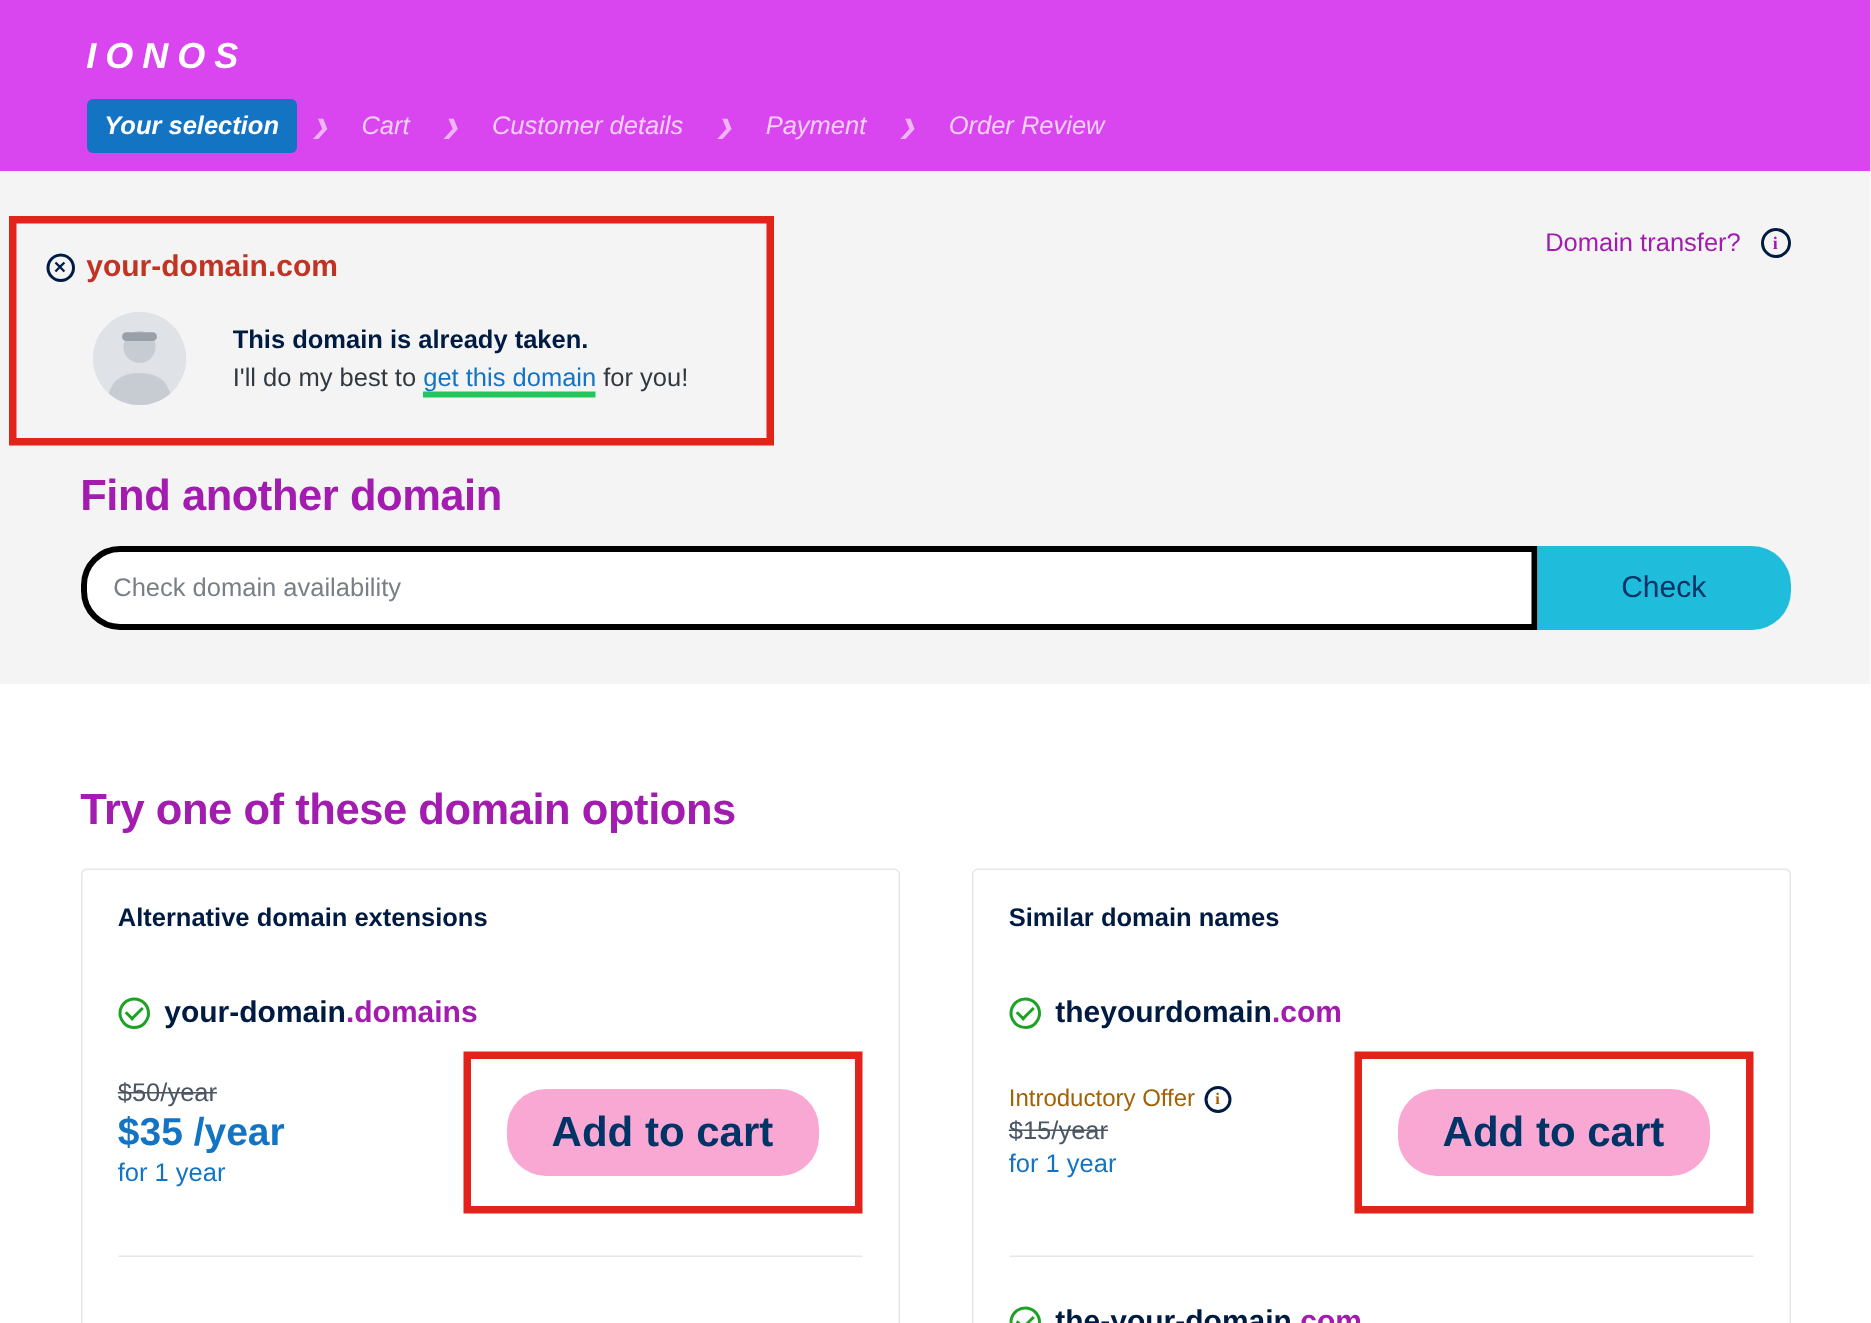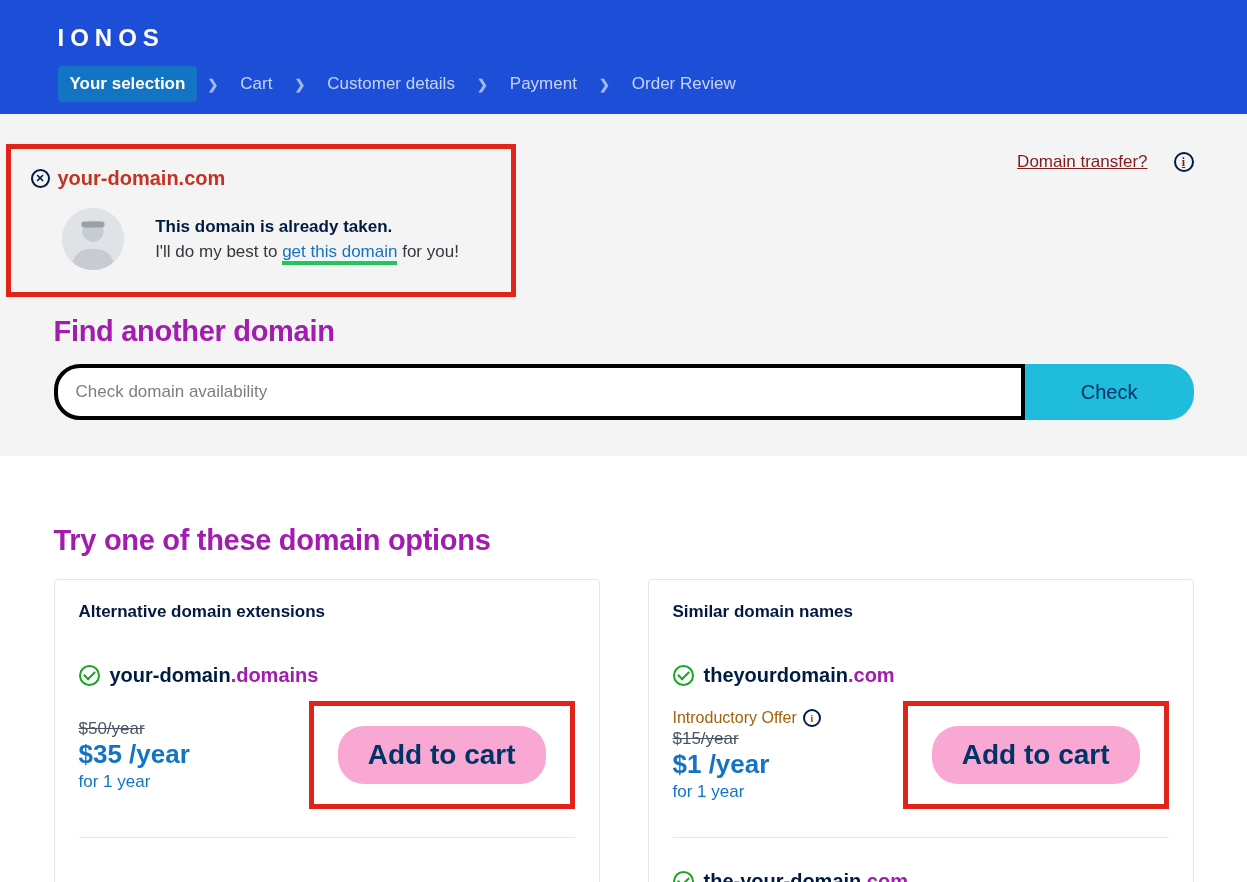--- a/index.html
+++ b/index.html
@@ -1,18 +1,18 @@
 <!DOCTYPE html>
 <html><head>
 <meta charset="utf-8">
 <style>
 * { margin: 0; padding: 0; box-sizing: border-box; }
 body { font-family: -apple-system, BlinkMacSystemFont, "Segoe UI", Arial, sans-serif; background: #fff; color: #001b41; }
 
-.header { background: #1d4ed8; padding: 0 0 12px 8px; }
+.header { background: #d946ef; padding: 0 0 12px 8px; font-style: italic; }
 .header-inner { max-width: 1180px; margin: 0 auto; padding: 0 20px; }
 .logo { padding: 24px 0 14px 0; }
 .logo-text { color: #fff; font-size: 24px; font-weight: 900; letter-spacing: 6px; font-family: Arial, sans-serif; }
 
 .breadcrumb { display: flex; align-items: center; gap: 10px; flex-wrap: wrap; }
 .crumb { color: rgba(255,255,255,0.75); font-size: 17px; padding: 8px 12px; border-radius: 4px; }
 .crumb.active { background: #1474c4; color: #fff; font-weight: 600; }
 .crumb-sep { color: rgba(255,255,255,0.6); font-size: 13px; font-weight: bold; }
 
 .section-gray { background: #f4f4f4; padding: 30px 0 36px 0; }
@@ -23,21 +23,21 @@
 .taken-line { display: flex; align-items: center; gap: 8px; }
 .x-icon { width: 19px; height: 19px; border: 2px solid #001b41; border-radius: 50%; display: flex; align-items: center; justify-content: center; font-size: 11px; font-weight: bold; color: #001b41; flex-shrink: 0; }
 .taken-domain { color: #c13323; font-size: 20px; font-weight: 700; }
 .advisor { display: flex; align-items: center; gap: 31px; margin-top: 18px; justify-content: center; }
 .avatar { width: 62px; height: 62px; border-radius: 50%; background: #d8dde2; display: flex; align-items: center; justify-content: center; overflow: hidden; flex-shrink: 0; }
 .avatar svg { width: 100%; height: 100%; }
 .advisor-text { font-size: 17px; line-height: 1.5; color: #313940; }
 .advisor-text .line1 { font-weight: 600; color: #001b41; }
 .advisor-text a { color: #1474c4; text-decoration: none; border-bottom: 4px solid #22c55e; cursor: pointer; }
 
-.transfer { display: flex; align-items: center; gap: 26px; font-size: 17px; color: #7f1d1d; padding-top: 8px; text-decoration: underline; }
+.transfer { display: flex; align-items: center; gap: 13px; font-size: 17px; color: #a21caf; padding-top: 8px; }
 .info-icon { width: 20px; height: 20px; border: 2px solid #001b41; border-radius: 50%; display: flex; align-items: center; justify-content: center; font-size: 12px; font-weight: bold; font-family: Georgia, serif; }
 
 .h2 { font-size: 29px; font-weight: 800; color: #a21caf; margin: 18px 0 16px 0; letter-spacing: -0.3px; }
 
 .search-row { display: flex; }
 .search-input { flex: 1; padding: 14px 18px; font-size: 17px; border: 4px solid #000000; border-radius: 26px 0 0 26px; outline: none; color: #555; }
 .search-input::placeholder { color: #7a7f85; }
 .check-btn { background: #20bcdc; color: #003366; font-weight: 400; font-size: 20px; border: none; padding: 0 56px; border-radius: 0 26px 26px 0; cursor: pointer; }
 
 .section-white { background: #fff; padding: 50px 0 40px 0; }
@@ -160,21 +160,20 @@
             <span class="check-icon"></span>
             <span class="domain-name"><span>theyourdomain</span><span class="tld">.com</span></span>
           </div>
           <div class="option-body">
             <div class="pricing">
               <div class="intro">
                   <span>Introductory Offer</span>
                   <span class="info-icon-sm">i</span>
                 </div>
               <div class="strike">$15/year</div>
-              <div class="price">$1 /year</div>
               <div class="term">for 1 year</div>
             </div>
             <div class="cta-wrap">
               <button class="cta-btn">Add to cart</button>
             </div>
           </div>
           <hr class="hr">
         </div>
 
         <div class="option">

